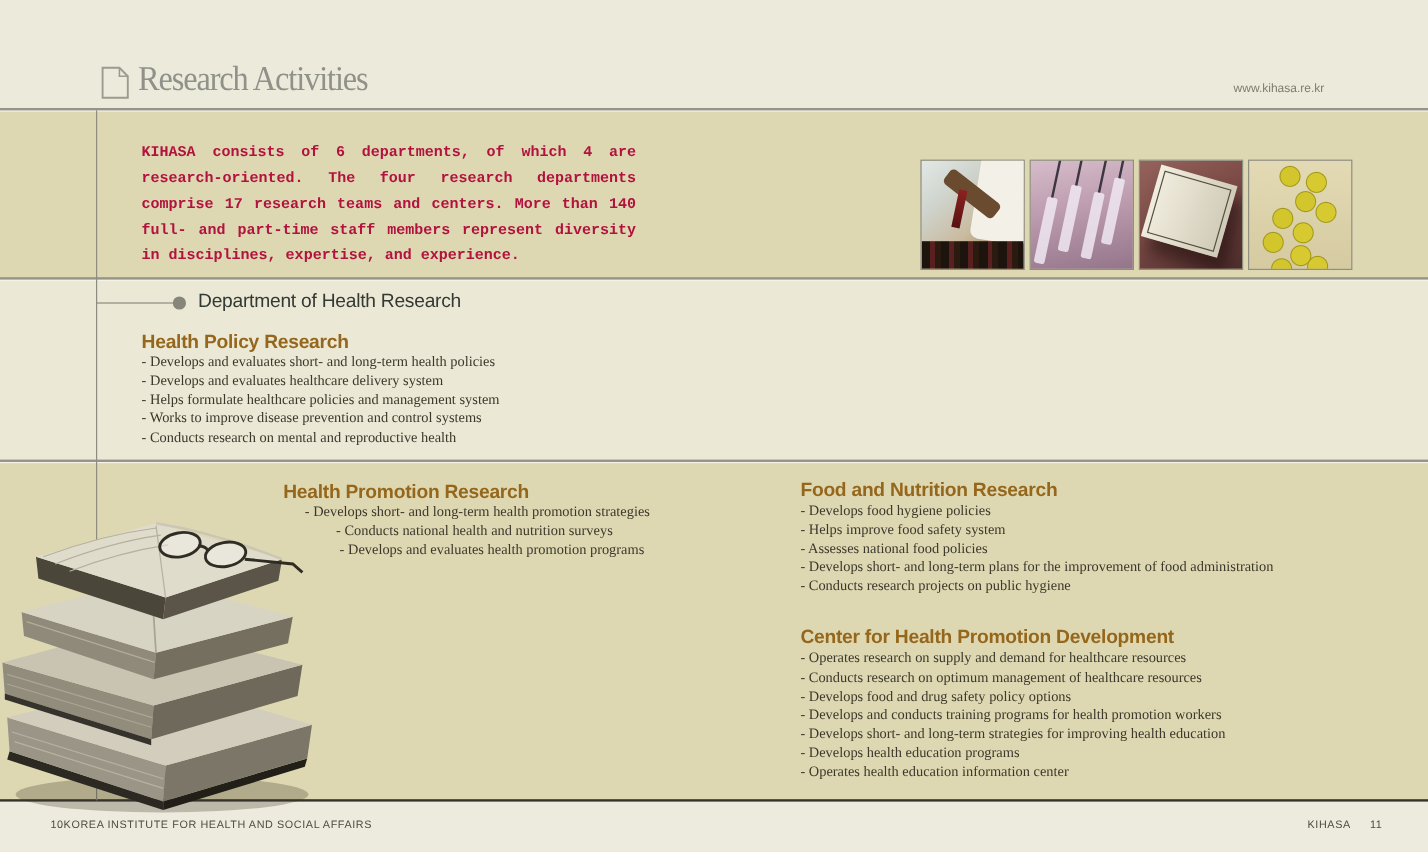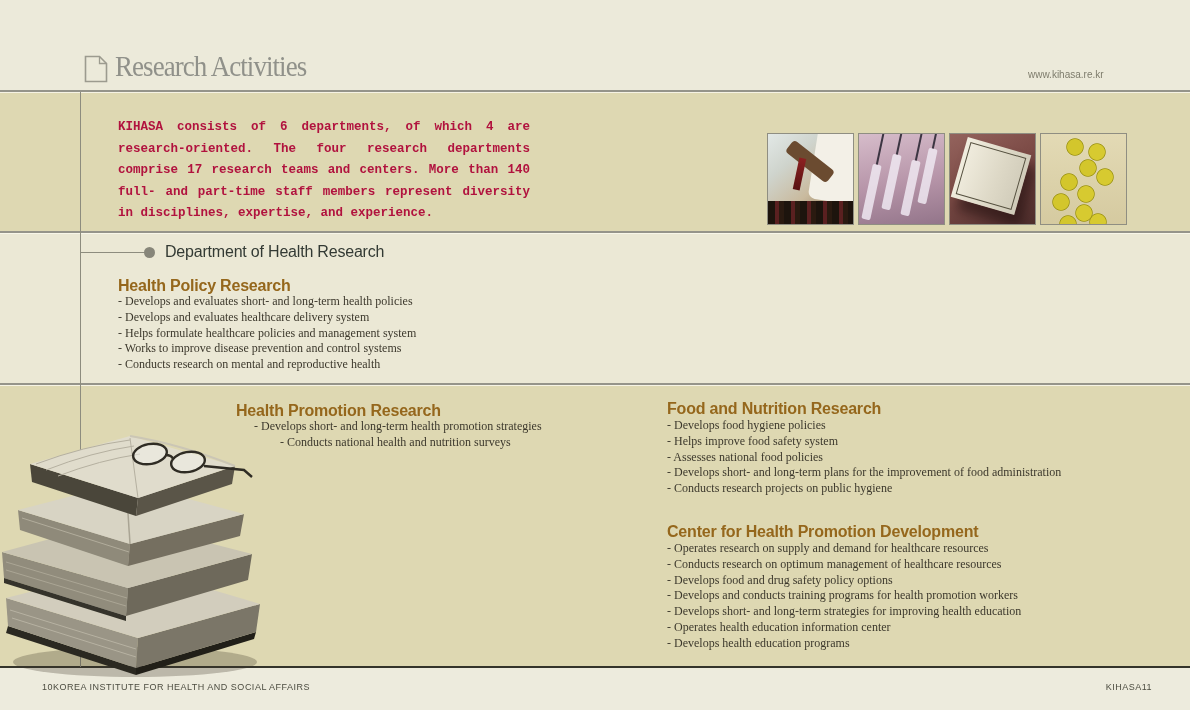--- a/index.html
+++ b/index.html
@@ -86,21 +86,21 @@
   .h-food{left:667px;top:400px;}     .l-food{left:667px;top:418px;}
   .h-center{left:667px;top:523px;}   .l-center{left:667px;top:541px;}
 
   
   .books{position:absolute;left:0;top:402px;z-index:4;}
 
   
   .foot{position:absolute;top:682px;font-family:"Liberation Sans",sans-serif;font-size:9px;
         letter-spacing:.5px;color:#4c4c40;z-index:3;display:flex;}
   .foot-left{left:42px;}
-  .foot-right{right:38px;}
+  .foot-right{right:38px;gap:16px;}
 </style>
 </head>
 <body>
 
 <div class="page">
 
   <div class="band band-1"></div>
   <div class="band band-2"></div>
   <div class="band band-3"></div>
   <div class="band band-4"></div>
@@ -152,40 +152,41 @@
     <div>- Develops and evaluates healthcare delivery system</div>
     <div>- Helps formulate healthcare policies and management system</div>
     <div>- Works to improve disease prevention and control systems</div>
     <div>- Conducts research on mental and reproductive health</div>
   </div>
 
   <h3 class="sec-h h-promo">Health Promotion Research</h3>
   <div class="list l-promo">
     <div class="ind-1">- Develops short- and long-term health promotion strategies</div>
     <div class="ind-2">- Conducts national health and nutrition surveys</div>
+    <div class="ind-3">- Develops and evaluates health promotion programs</div>
   </div>
 
   <h3 class="sec-h h-food">Food and Nutrition Research</h3>
   <div class="list l-food">
     <div>- Develops food hygiene policies</div>
     <div>- Helps improve food safety system</div>
     <div>- Assesses national food policies</div>
     <div>- Develops short- and long-term plans for the improvement of food administration</div>
     <div>- Conducts research projects on public hygiene</div>
   </div>
 
   <h3 class="sec-h h-center">Center for Health Promotion Development</h3>
   <div class="list l-center">
     <div>- Operates research on supply and demand for healthcare resources</div>
     <div>- Conducts research on optimum management of healthcare resources</div>
     <div>- Develops food and drug safety policy options</div>
     <div>- Develops and conducts training programs for health promotion workers</div>
     <div>- Develops short- and long-term strategies for improving health education</div>
+    <div>- Develops health education programs</div>
     <div>- Operates health education information center</div>
-    <div>- Develops health education programs</div>
   </div>
 
   <div class="books">
     <svg width="268" height="278" viewBox="0 0 268 278">
       <ellipse cx="135" cy="260" rx="122" ry="15" fill="rgba(60,55,40,.28)"></ellipse>
 
       <polygon points="8,224 136,266 136,273 6,231" fill="#2b2921"></polygon>
       <polygon points="256,230 136,266 136,273 254,237" fill="#211f18"></polygon>
       <polygon points="6,196 138,236 136,266 8,224" fill="#9a9586"></polygon>
       <polygon points="260,202 138,236 136,266 256,230" fill="#7b7668"></polygon>

